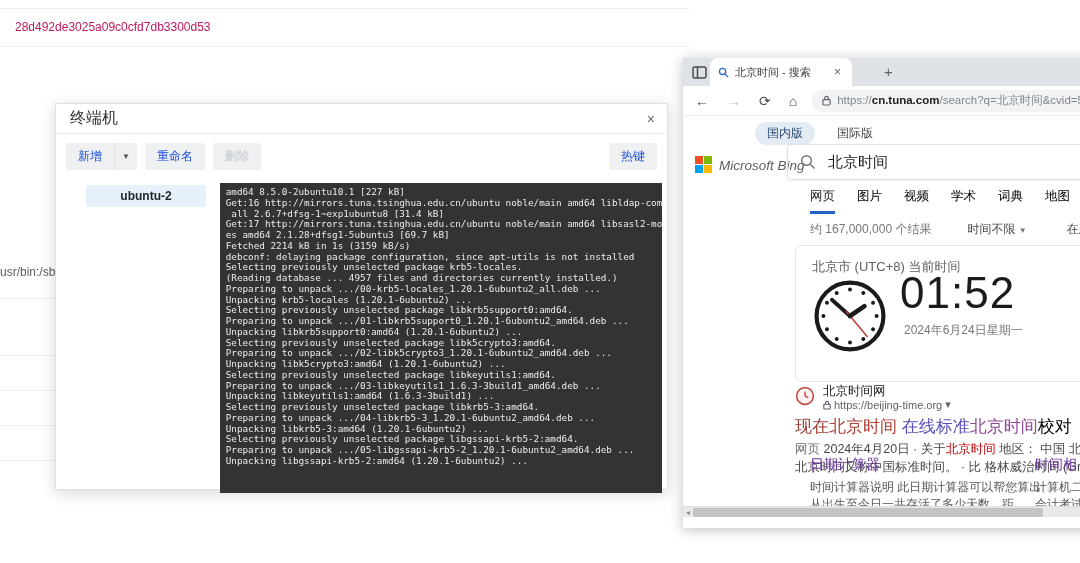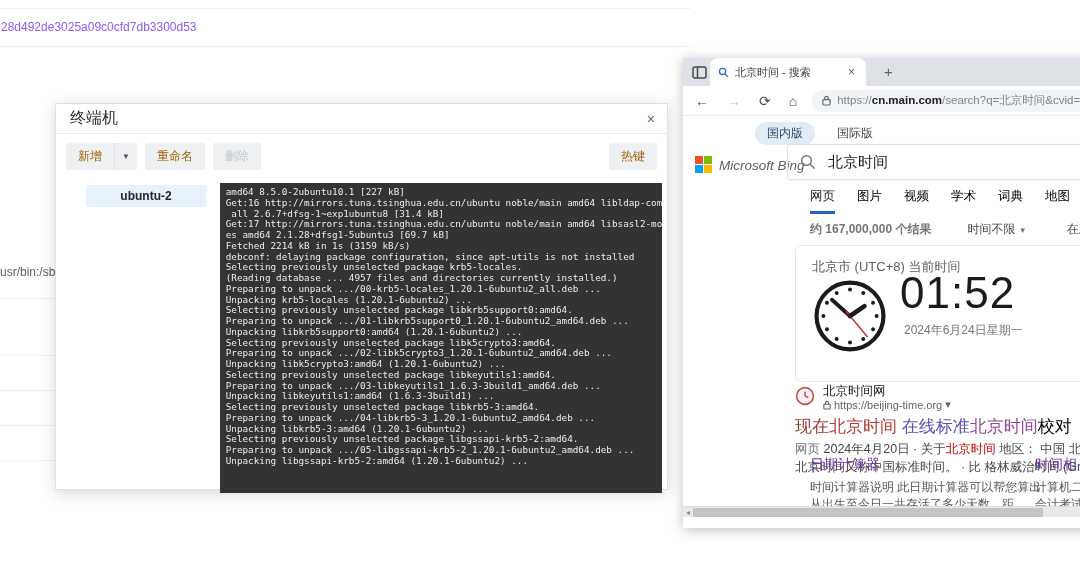--- a/index.html
+++ b/index.html
@@ -2,34 +2,34 @@
 <html><head>
 <meta charset="utf-8">
 <style>
   * { margin:0; padding:0; box-sizing:border-box; }
   html,body { width:1080px; height:563px; overflow:hidden; background:#fff;
     font-family:"Liberation Sans", sans-serif; }
   .stage { position:relative; width:1080px; height:563px; background:#fff; overflow:hidden; }
 
   
   .bg-line { position:absolute; height:1px; background:#efefef; }
-  .bg-hash { position:absolute; left:1px; top:20px; font-size:12px; color:#8b5cf6; }
+  .bg-hash { position:absolute; left:15px; top:20px; font-size:12px; color:#be185d; }
   .bg-path { position:absolute; left:0px; top:265px; font-size:12px; color:#5a5d63; }
   .bg-vline { position:absolute; width:1px; background:#e7e7e7; }
 
   
   .dialog { position:absolute; left:55px; top:103px; width:613px; height:387px;
     background:#fff; border:1px solid #e0e0e0; box-shadow:0 3px 14px rgba(0,0,0,.16); }
   .dialog-header { position:relative; height:30px; border-bottom:1px solid #ececec;
     display:flex; align-items:center; padding:0 14px; }
   .dialog-title { font-size:16px; color:#333; }
   .dialog-close { position:absolute; right:12px; top:7px; font-size:14px; color:#666;
     cursor:pointer; line-height:16px; }
   .dialog-toolbar { display:flex; align-items:center; padding:9px 10px 8px 10px; }
-  .btn { background:#eef0f2; color:#a16207; font-size:12px; border:none;
+  .btn { background:#eef0f2; color:#1d4ed8; font-size:12px; border:none;
     padding:5px 12px; border-radius:2px; cursor:pointer; }
   .btn-split { display:flex; margin-right:8px; }
   .btn-split .seg-main { border-radius:2px 0 0 2px; }
   .btn-split .seg-arrow { border-radius:0 2px 2px 0; border-left:1px solid #dfe2e5;
     padding:5px 7px; font-size:8px; color:#555; }
   .btn.disabled { color:#c3c7cc; cursor:default; }
   .btn-right { margin-left:auto; }
   .dialog-body { display:flex; padding:5px 5px 5px 10px;margin-left:20px; }
   .session-list { width:138px; padding-top:2px; }
   .session-item { width:120px; height:22px; background:#e7f1fb; color:#23262b;
@@ -38,21 +38,21 @@
   .term-screen { width:456px; height:310px; background:#333333; padding:4px 6px;
     overflow:hidden; cursor:text; }
   .term-screen pre { font-family:"DejaVu Sans Mono", monospace; font-size:9.3px;
     line-height:10.75px; color:#ececec; white-space:pre; }
 
   
   .browser { position:absolute; left:683px; top:58px; width:500px; height:470px;
     background:#fff; box-shadow:0 2px 12px rgba(0,0,0,.25); }
   .tabstrip { position:relative; height:28px; background:#dee1e6; }
   .ws-icon { position:absolute; left:9px; top:7px; cursor:pointer; }
-  .tab { position:absolute; left:27px; top:0; width:156px; height:28px; background:#fff;
+  .tab { position:absolute; left:27px; top:0; width:142px; height:28px; background:#fff;
     border-radius:8px 8px 0 0; display:flex; align-items:center; padding:0 8px; cursor:pointer; }
   .tab-fav { margin-right:6px; display:flex; }
   .tab-title { flex:1; font-size:11px; color:#3c3c3c; white-space:nowrap; overflow:hidden; }
   .tab-close { font-size:12px; color:#5f6368; padding:0 3px; cursor:pointer; }
   .newtab-btn { position:absolute; left:196px; top:4px; font-size:15px; color:#5f6368;
     cursor:pointer; line-height:20px; padding:0 5px; }
   .toolbar { height:30px; background:#fff; display:flex; align-items:center; padding:0 8px;
     border-bottom:1px solid #eceef0; }
   .nav-ico { font-size:14px; color:#4a4a4a; padding:0 9px; cursor:pointer; }
   .nav-ico.disabled { color:#bdc1c6; cursor:default; }
@@ -72,21 +72,21 @@
   .logo-grid span:nth-child(3){background:#00a4ef;} .logo-grid span:nth-child(4){background:#ffb900;}
   .logo-text { font-size:13.5px; color:#5e5e5e; }
   .searchbox { position:absolute; left:104px; top:28px; width:400px; height:36px;
     border:1px solid #e0e0e0; border-radius:3px; box-shadow:0 1px 3px rgba(0,0,0,.06);
     display:flex; align-items:center; padding:0 12px; cursor:text; }
   .query-text { font-size:15px; color:#1b1b1b; margin-left:12px; }
   .serp-tabs { position:absolute; left:127px; top:72px; display:flex; gap:22px; }
   .serp-tab { font-size:12.5px; color:#000000; padding-bottom:6px; cursor:pointer; }
   .serp-tab.active { color:#1b1b1b; border-bottom:3px solid #2162c9; }
   .stats-row { position:absolute; left:127px; top:105px; display:flex; font-size:12px; color:#767676; white-space:nowrap; }
-  .stats-count { margin-right:36px;font-weight:bold; }
+  .stats-count { margin-right:36px; }
   .stats-filter { color:#474747; margin-right:40px; cursor:pointer; }
   .stats-filter .caret { font-size:8px; color:#767676; }
   .stats-newtab { color:#474747; }
 
   .time-card { position:absolute; left:112px; top:129px; width:382px; height:137px;
     border:1px solid #e6e6e6; border-radius:6px; padding:12px 16px; }
   .card-header { font-size:13px; color:#5f5f5f; }
   .clock { position:absolute; left:16px; top:32px; }
   .big-time { position:absolute; left:104px; top:22px; font-size:44px; font-weight:300;
     color:#1b1b1b; letter-spacing:1px; }
@@ -202,21 +202,21 @@
       <span class="nav-ico disabled">→</span>
       <span class="nav-ico">⟳</span>
       <span class="nav-ico">⌂</span>
       <div class="omnibox">
         <span style="display:flex;">
           <svg width="9" height="11" viewBox="0 0 10 12">
               <rect x="1" y="5" width="8" height="6" rx="1" fill="none" stroke="#5f6368" stroke-width="1.3"></rect>
               <path d="M3 5 V3.5 a2 2 0 0 1 4 0 V5" fill="none" stroke="#5f6368" stroke-width="1.3"></path>
             </svg>
         </span>
-        <span class="omni-url"><span>https://</span><b>cn.main.com</b><span>/search?q=北京时间&amp;cvid=50bae6158</span></span>
+        <span class="omni-url"><span>https://</span><b>cn.tuna.com</b><span>/search?q=北京时间&amp;cvid=50bae6158</span></span>
       </div>
     </div>
 
     <div class="page">
 
       <div class="edition-row">
         <span class="edition-pill">国内版</span>
         <span class="edition-plain">国际版</span>
       </div>
 

